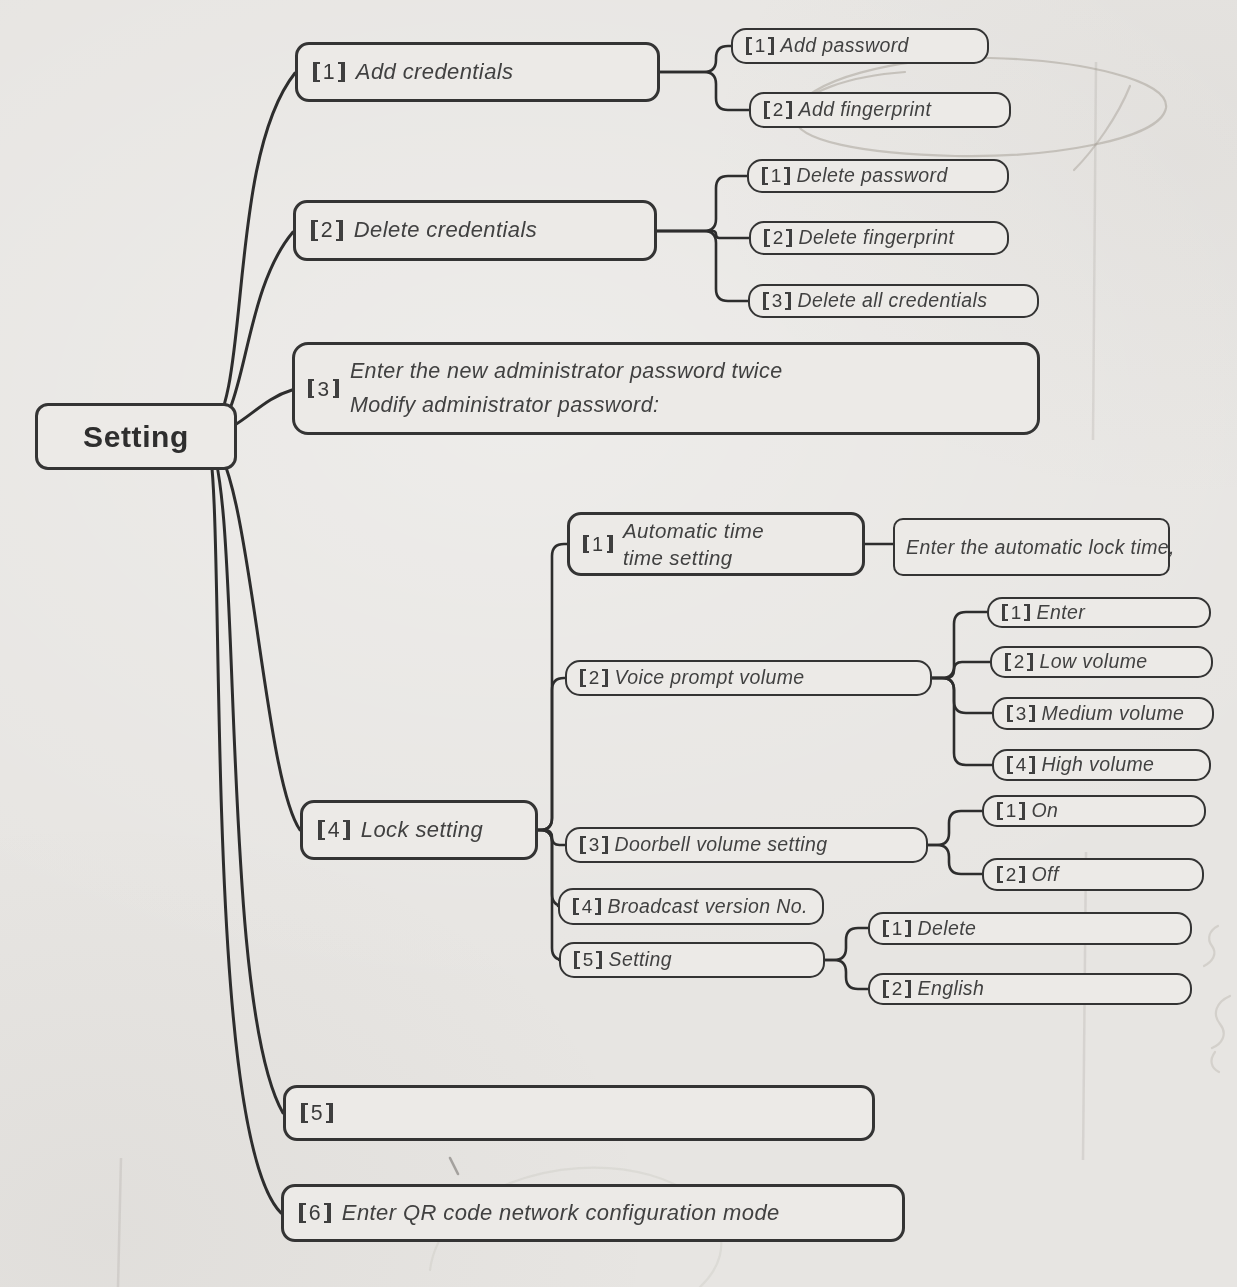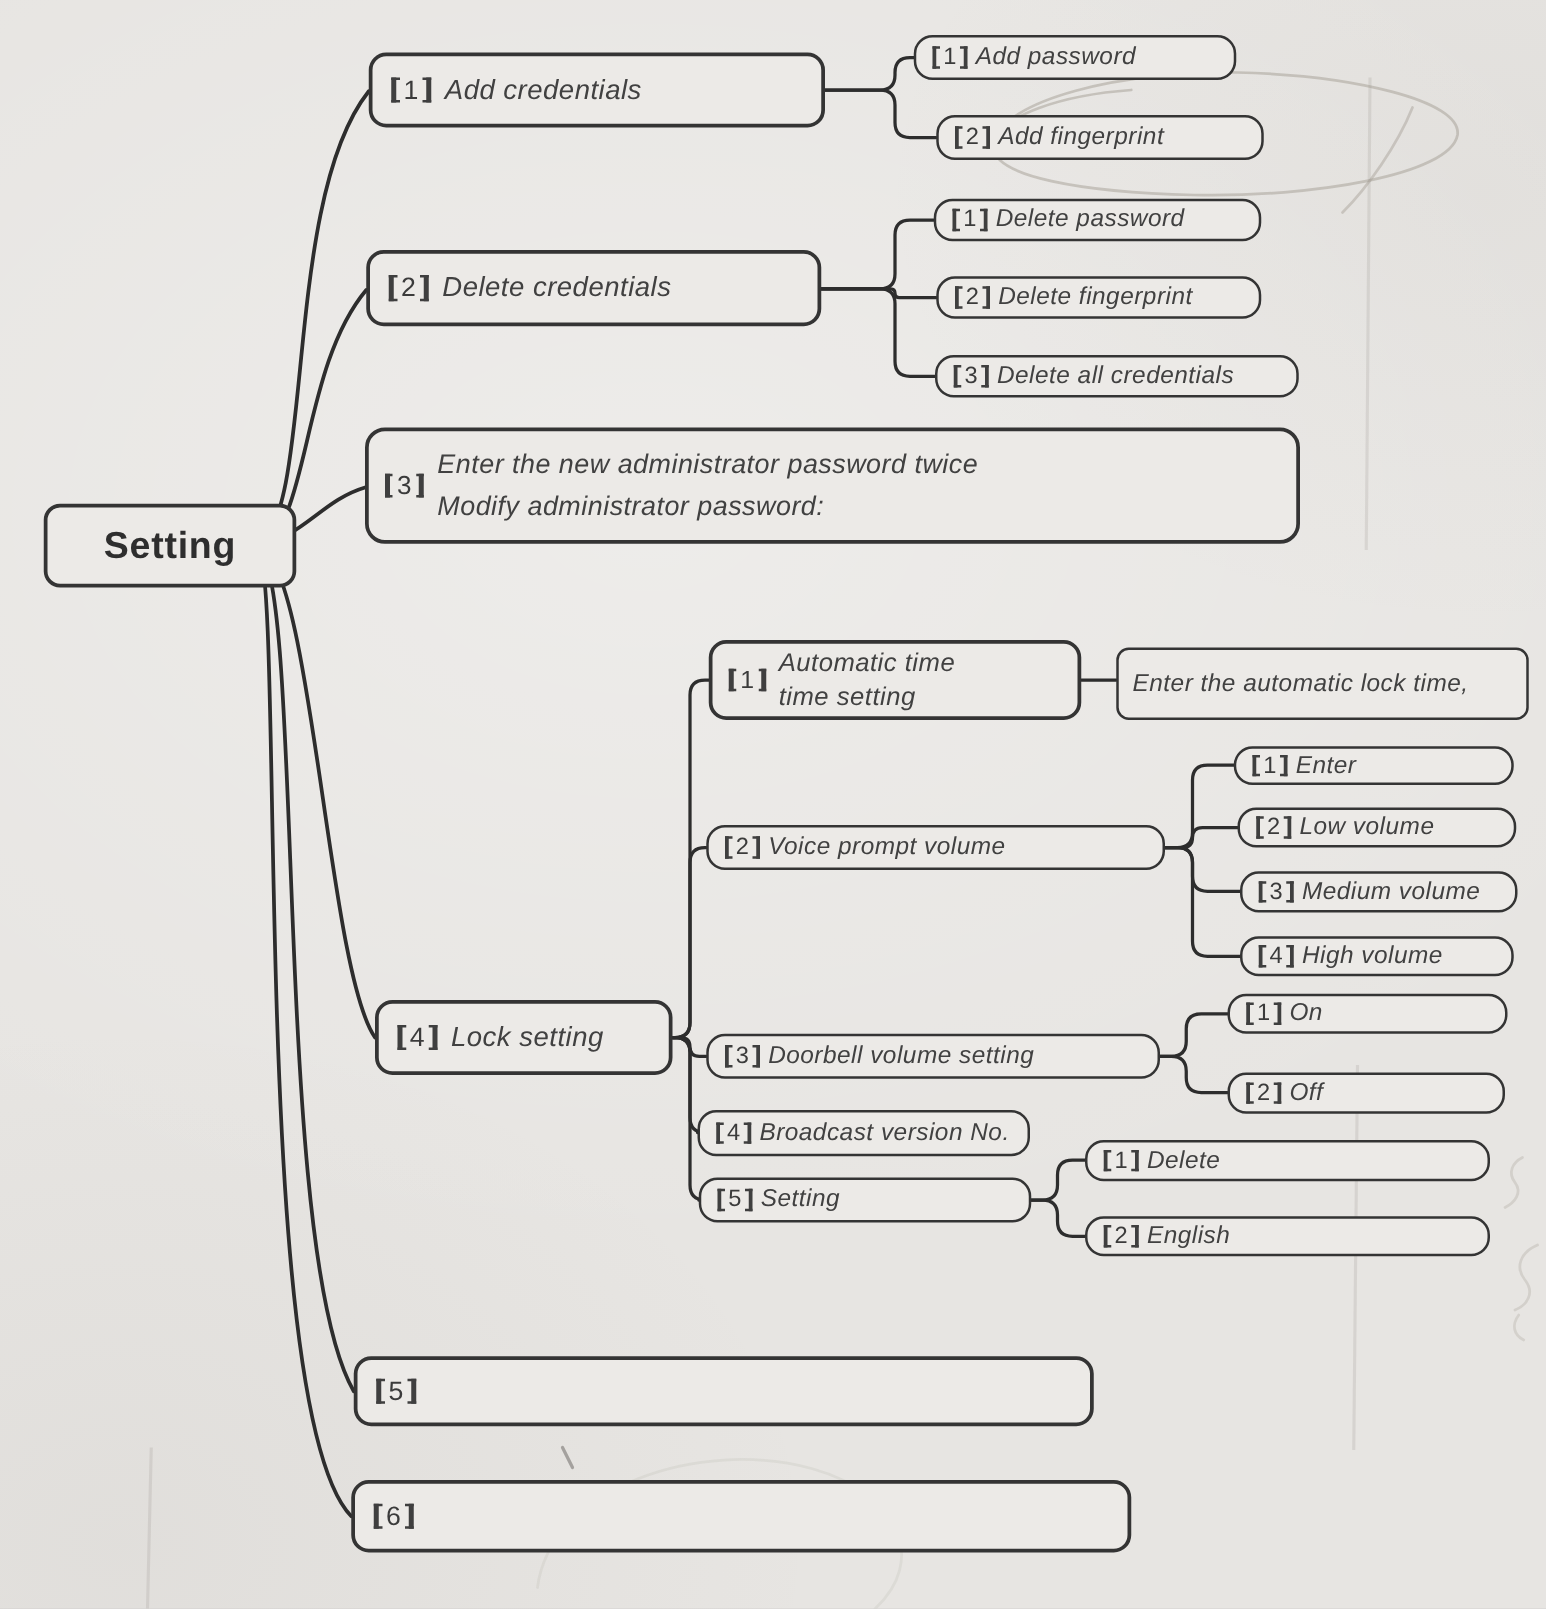--- a/index.html
+++ b/index.html
@@ -186,21 +186,21 @@
       <span class="bnum">
         <i class="lb"></i>
         <b>1</b>
         <i class="rb"></i>
       </span>
       <div class="lines">
         <div>Automatic time</div>
         <div>time setting</div>
       </div>
     </div>
-    <div class="node note" style="left: 893px; top: 518px; width: 330px; height: 58px;">
+    <div class="node note" style="left: 893px; top: 518px; width: 277px; height: 58px;">
       <div class="lines">
         <div>Enter the automatic lock time,</div>
       </div>
     </div>
     <div class="node sub" style="left: 565px; top: 660px; width: 367px; height: 36px;">
       <span class="bnum">
         <i class="lb"></i>
         <b>2</b>
         <i class="rb"></i>
       </span>
@@ -324,14 +324,17 @@
         <b>5</b>
         <i class="rb"></i>
       </span>
     </div>
     <div class="node lv1" style="left: 281px; top: 1184px; width: 624px; height: 58px;">
       <span class="bnum">
         <i class="lb"></i>
         <b>6</b>
         <i class="rb"></i>
       </span>
+      <div class="lines">
+        <div>Enter QR code network configuration mode</div>
+      </div>
     </div>
   </div>
 
 </body></html>

